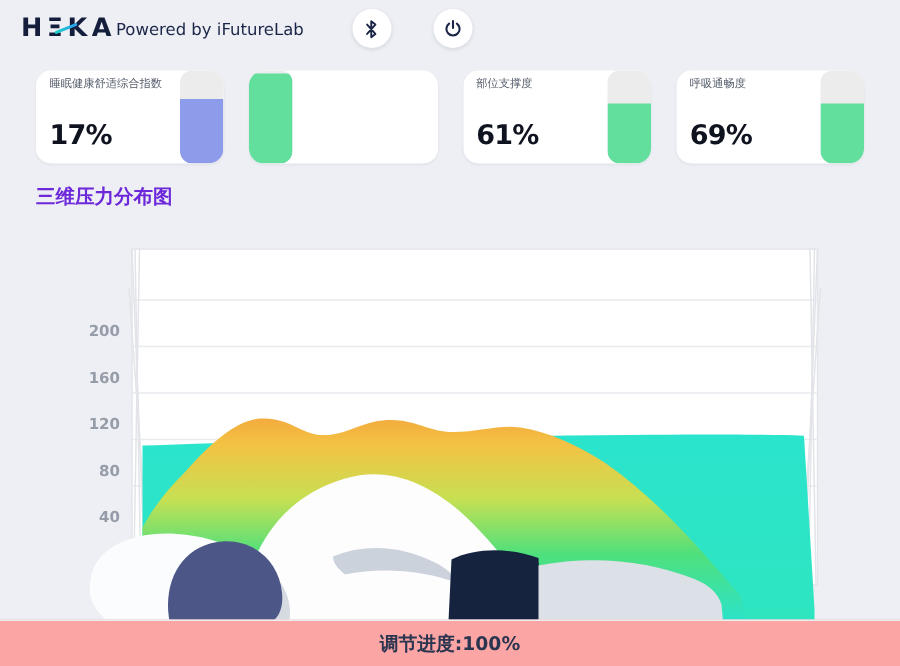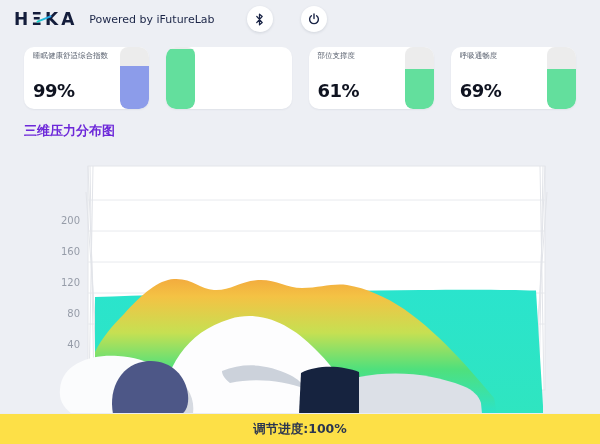--- a/index.html
+++ b/index.html
@@ -17,21 +17,21 @@
   }
   .logo{
     font-size:17px;font-weight:700;letter-spacing:3px;color:#141d3b;
     position:relative;line-height:1;
   }
   .logo .accent{
     position:absolute;left:22px;top:7px;width:16px;height:2px;
     background:linear-gradient(90deg,#19d3c5,#2a9ef0);
     transform:rotate(-22deg);border-radius:1px;pointer-events:none;
   }
-  .header-right{display:flex;align-items:center;gap:28px;margin-left:12px;}
+  .header-right{display:flex;align-items:center;gap:28px;}
   .powered{font-size:11px;color:#1b2547;font-weight:500;margin-right:4px;}
   .round-btn{
     width:26px;height:26px;border-radius:50%;background:#ffffff;
     display:flex;align-items:center;justify-content:center;
     box-shadow:0 1px 3px rgba(20,30,60,.12);cursor:pointer;border:none;
   }
   .round-btn svg{display:block;}
   
   .cards{
     position:absolute;top:47px;left:24px;right:24px;height:62px;
@@ -60,27 +60,27 @@
   .metric-bar .fill{
     position:absolute;bottom:0;left:0;right:0;
     border-radius:0 0 8px 8px;
   }
   
   .section-title{
     position:absolute;top:122px;left:24px;
     font-size:13px;font-weight:700;color:#6d28d9;
   }
   
-  .chart-wrap{position:absolute;top:156px;left:0;width:523px;height:258px;}
+  .chart-wrap{position:absolute;top:156px;left:0;width:523px;height:258px;font-weight:bold;}
   .chart-wrap svg{display:block;}
   .ytick{font-size:10px;fill:#969ca8;}
   
   .footer{
     position:absolute;left:0;right:0;bottom:0;height:30px;
-    background:#fde047;border-top:1px solid #ebedf1;
+    background:#fca5a5;border-top:1px solid #ebedf1;
     display:flex;align-items:center;justify-content:center;
   }
   .footer-text{font-size:12.5px;color:#2a3550;font-weight:600;}
 </style>
 </head>
 <body>
 
 <div class="header">
   <div class="logo">
     <span>HΞKA</span>
@@ -104,21 +104,21 @@
       </span>
     </button>
   </div>
 </div>
 
 <div class="cards">
 
   <div class="card">
     <div class="card-left">
       <div class="metric-label">睡眠健康舒适综合指数</div>
-      <div class="metric-value">99%</div>
+      <div class="metric-value">17%</div>
     </div>
     <div class="metric-bar">
       <div class="fill" style="height: 69%; background: rgb(140, 156, 234);"></div>
     </div>
   </div>
 
   <div class="card">
     <div class="metric-bar">
       <div class="fill" style="height: 96%; background: rgb(99, 223, 157);"></div>
     </div>

